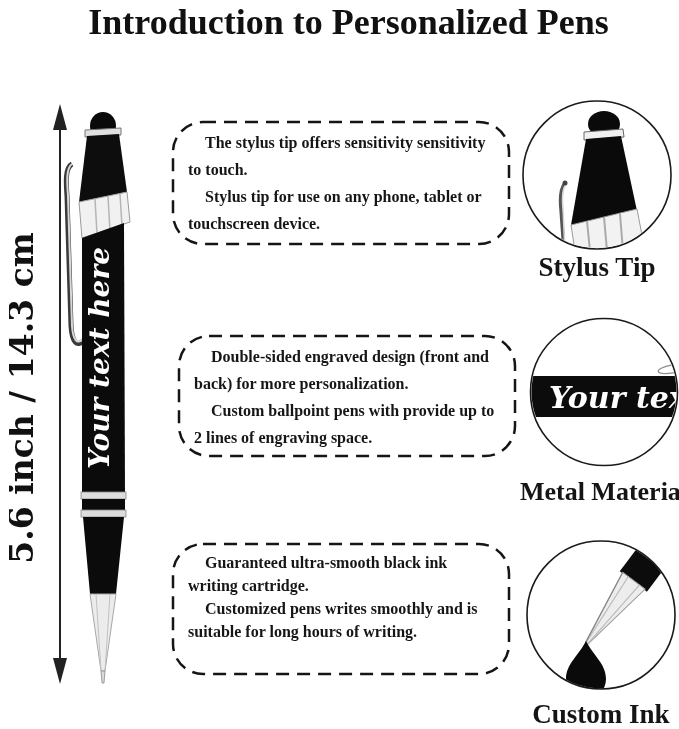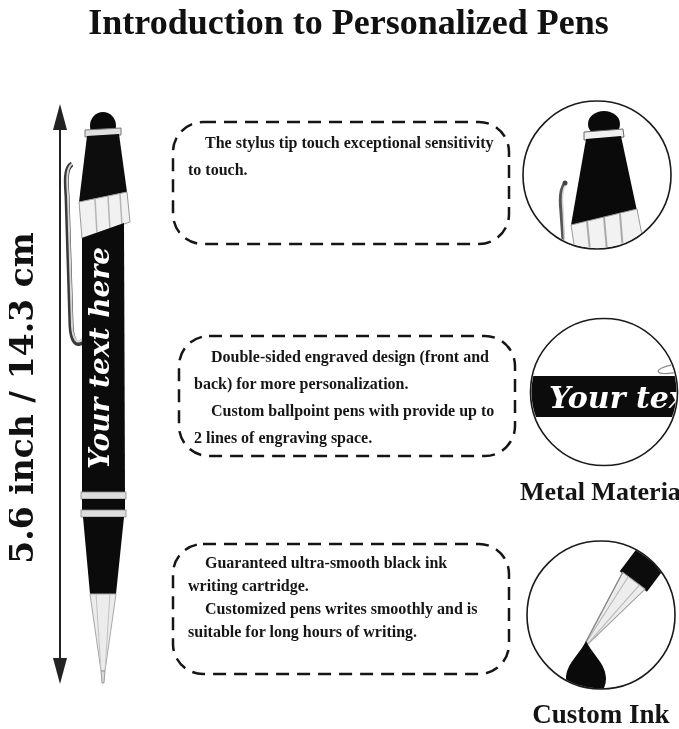--- a/index.html
+++ b/index.html
@@ -75,21 +75,22 @@
       <polygon points="81,504 107,504 96,581 92,581" fill="#ececec" stroke="#a8a8a8" stroke-width="1"></polygon>
       <path d="M87,504 L92,581 M101,504 L96,581" stroke="#c2c2c2" stroke-width="1" fill="none"></path>
       <polygon points="92,581 96,581 95,593 93,593" fill="#d9d9d9" stroke="#8a8a8a" stroke-width="0.8"></polygon>
     </g>
   </svg>
 
   <div class="callout-box b1 lh27">
     <svg class="border-svg" width="340" height="126" viewBox="0 0 340 126">
       <rect x="2" y="2" width="336" height="122" rx="30" fill="none" stroke="#151515" stroke-width="2.5" stroke-dasharray="13 8"></rect>
     </svg>
-    <p>The stylus tip touch exceptional sensitivity to touch.</p>
+    <p>The stylus tip offers sensitivity sensitivity to touch.</p>
+    <p>Stylus tip for use on any phone, tablet or touchscreen device.</p>
   </div>
 
   <div class="callout-box b2 lh27">
     <svg class="border-svg" width="340" height="124" viewBox="0 0 340 124">
       <rect x="2" y="2" width="336" height="120" rx="30" fill="none" stroke="#151515" stroke-width="2.5" stroke-dasharray="13 8"></rect>
     </svg>
     <p>Double-sided engraved design (front and back) for more personalization.</p>
     <p>Custom ballpoint pens with provide up to 2 lines of engraving space.</p>
   </div>
 
@@ -112,20 +113,21 @@
       <ellipse cx="83" cy="25" rx="16" ry="13" fill="#0a0a0a"></ellipse>
       <polygon points="63,33 102,30 103,38 63,41" fill="#f0f0f0" stroke="#666" stroke-width="1"></polygon>
       <polygon points="65,40 100,37 116,112 50,126" fill="#0a0a0a"></polygon>
       <polygon points="50,126 116,110 124,152 54,152" fill="#f2f2f2" stroke="#999" stroke-width="1"></polygon>
       <path d="M66,122 L69,152 M83,118 L86,152 M99,115 L102,152" stroke="#aaa" stroke-width="2" fill="none"></path>
       <path d="M44,84 C39,90 39,100 40,110 L43,152" fill="none" stroke="#555" stroke-width="3.5"></path>
       <path d="M45,85 C41,90 41,100 42,110 L44,152" fill="none" stroke="#d5d5d5" stroke-width="1.5"></path>
       <circle cx="44" cy="84" r="2.5" fill="#444"></circle>
     </g>
   </svg>
+  <div class="feature-label fl1">Stylus Tip</div>
 
   <svg class="feature-circle c2" width="150" height="150" viewBox="0 0 150 150">
     <defs>
         <clipPath id="clipC2">
           <circle cx="75" cy="75" r="72.5"></circle>
         </clipPath>
       </defs>
     <circle cx="75" cy="75" r="73.5" fill="#ffffff" stroke="#1a1a1a" stroke-width="1.6"></circle>
     <g clip-path="url(#clipC2)">
       <ellipse cx="143" cy="52" rx="14" ry="4" transform="rotate(-10 143 52)" fill="#ffffff" stroke="#8a8a8a" stroke-width="1.2"></ellipse>

